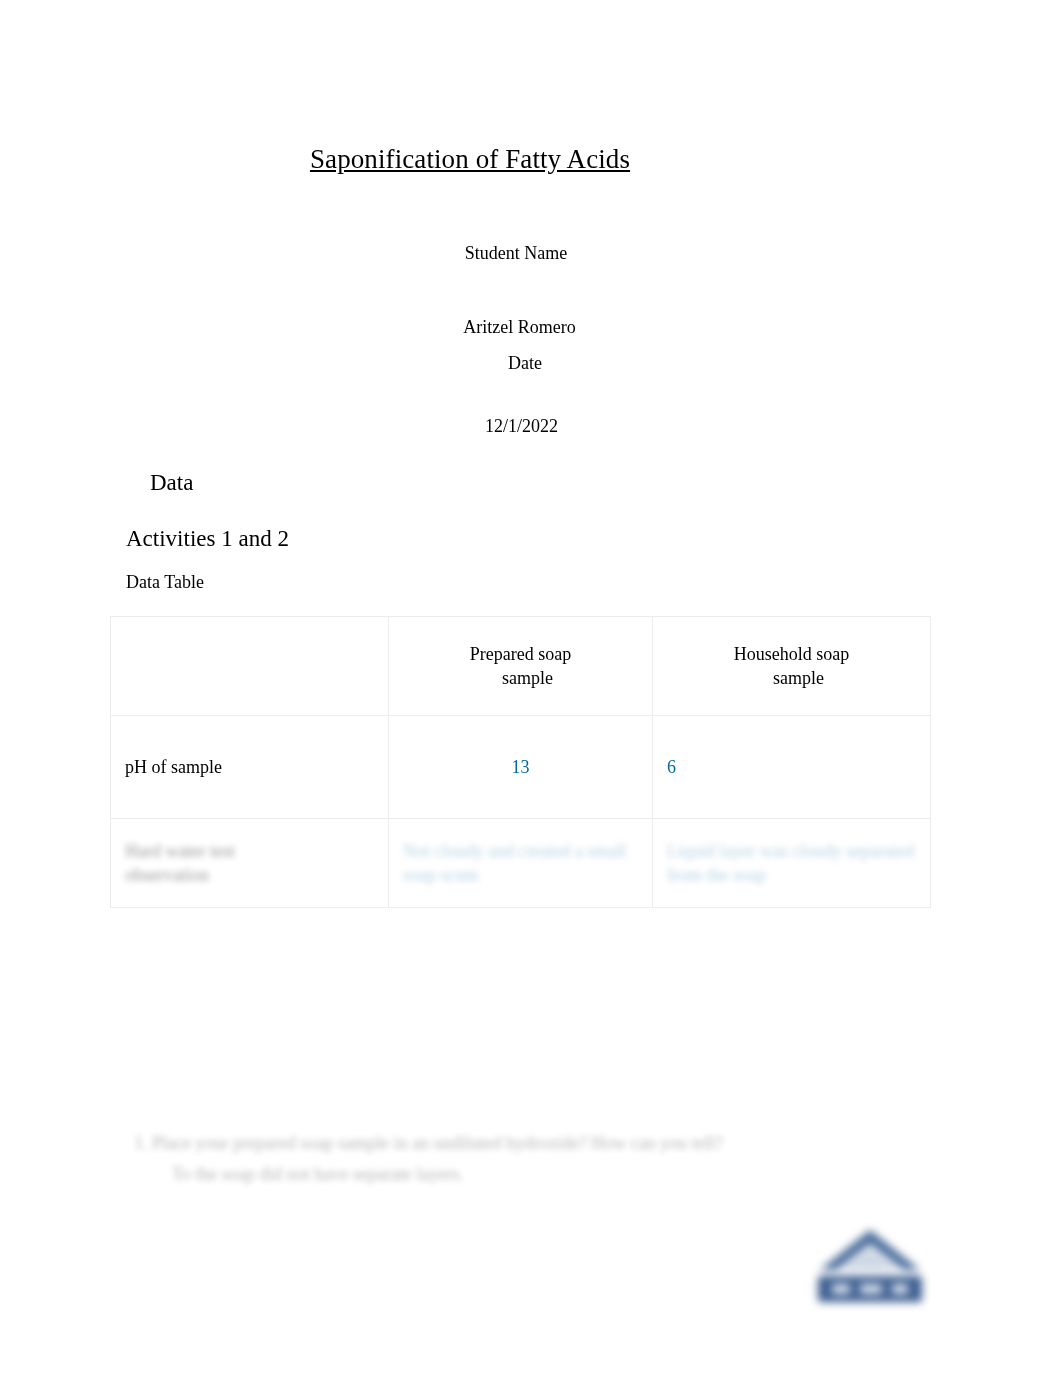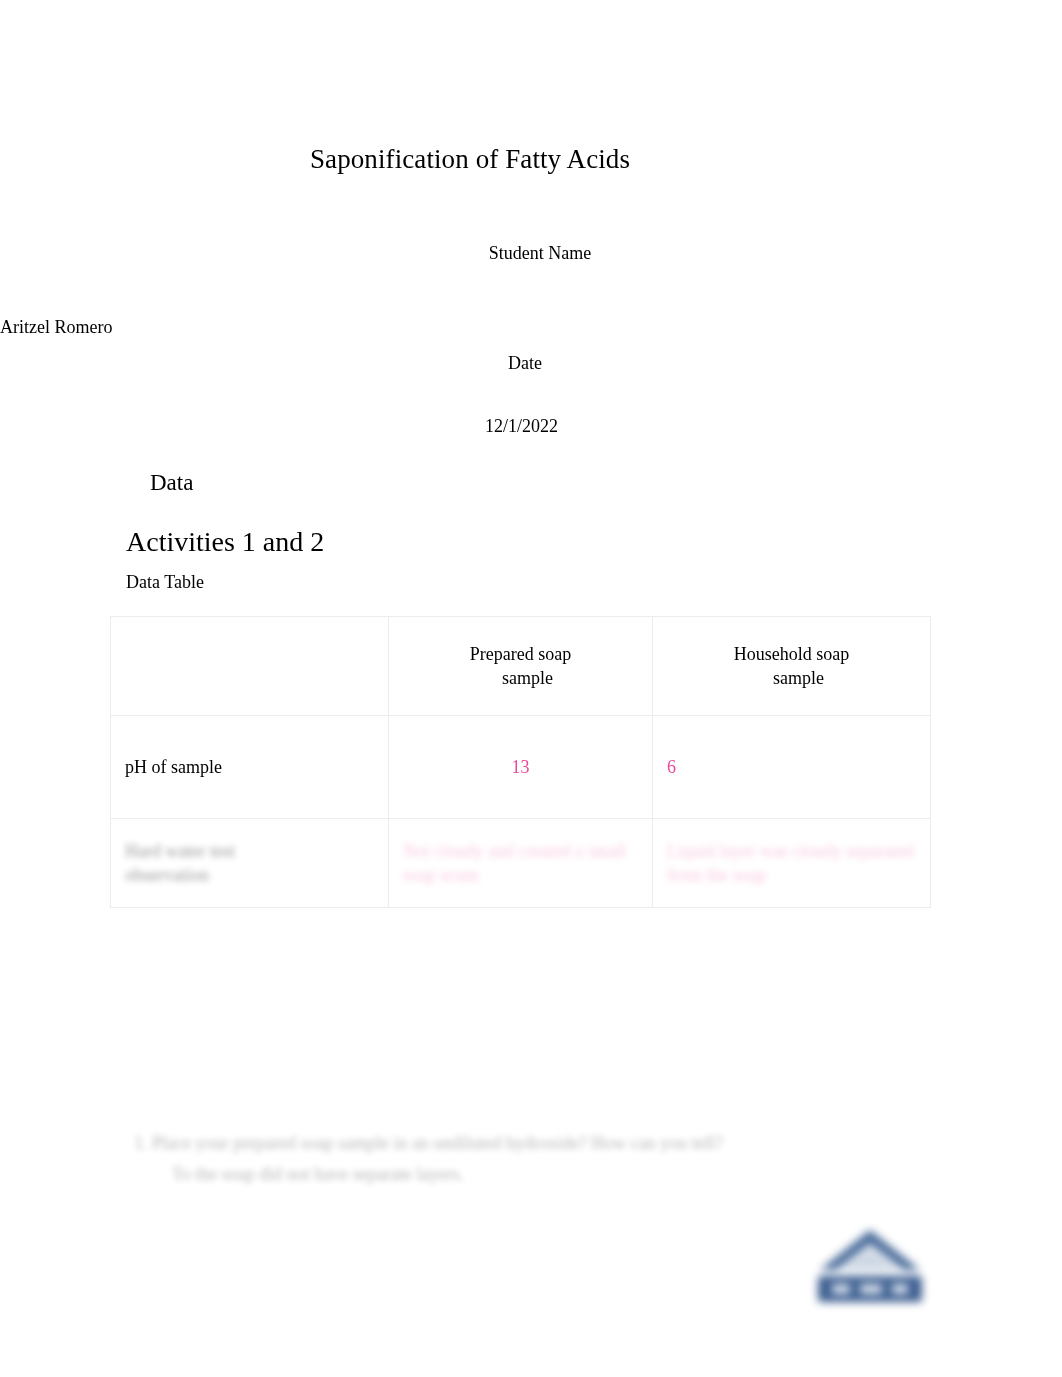--- a/index.html
+++ b/index.html
@@ -24,37 +24,38 @@
   
   .doc-title {
     position: absolute;
     top: 143px;
     left: 0;
     width: 940px;
     text-align: center;
     font-size: 27px;
     line-height: 1.2;
     letter-spacing: 0.1px;
+    text-decoration: underline;
   }
 
   .student-label {
     position: absolute;
     top: 243px;
     left: 0;
     width: 1032px;
     text-align: center;
     font-size: 18px;
-    margin-left: 24px;
   }
 
   .student-name {
     position: absolute;
     top: 317px;
     left: 0;
     width: 1039px;
+    text-align: center;
     font-size: 18px;
   }
 
   .date-label {
     position: absolute;
     top: 353px;
     left: 0;
     width: 1050px;
     text-align: center;
     font-size: 18px;
@@ -76,21 +77,21 @@
     top: 470px;
     left: 126px;
     font-size: 23px;
     margin-left: 24px;
   }
 
   .heading-activities {
     position: absolute;
     top: 526px;
     left: 126px;
-    font-size: 28px;
+    font-size: 23px;
   }
 
   .heading-datatable {
     position: absolute;
     top: 572px;
     left: 126px;
     font-size: 18px;
   }
 
   
@@ -117,21 +118,21 @@
     text-align: center;
     height: 78px;
     color: #000;
   }
   .hdr-cell .l2 { display: block; padding-left: 14px; }
 
   .label-cell {
     color: #000;
   }
   .answer {
-    color: #ec4899;
+    color: #0369a1;
   }
   .answer.center { text-align: center; }
 
   .row-ph td      { height: 82px; }
   .row-foam td    { height: 124px; }
   .row-oil td     { height: 78px; }
   .row-hard td    { height: 68px; }
 
   .cell-pad-narrow { padding-left: 12px; padding-right: 26px; }
 

